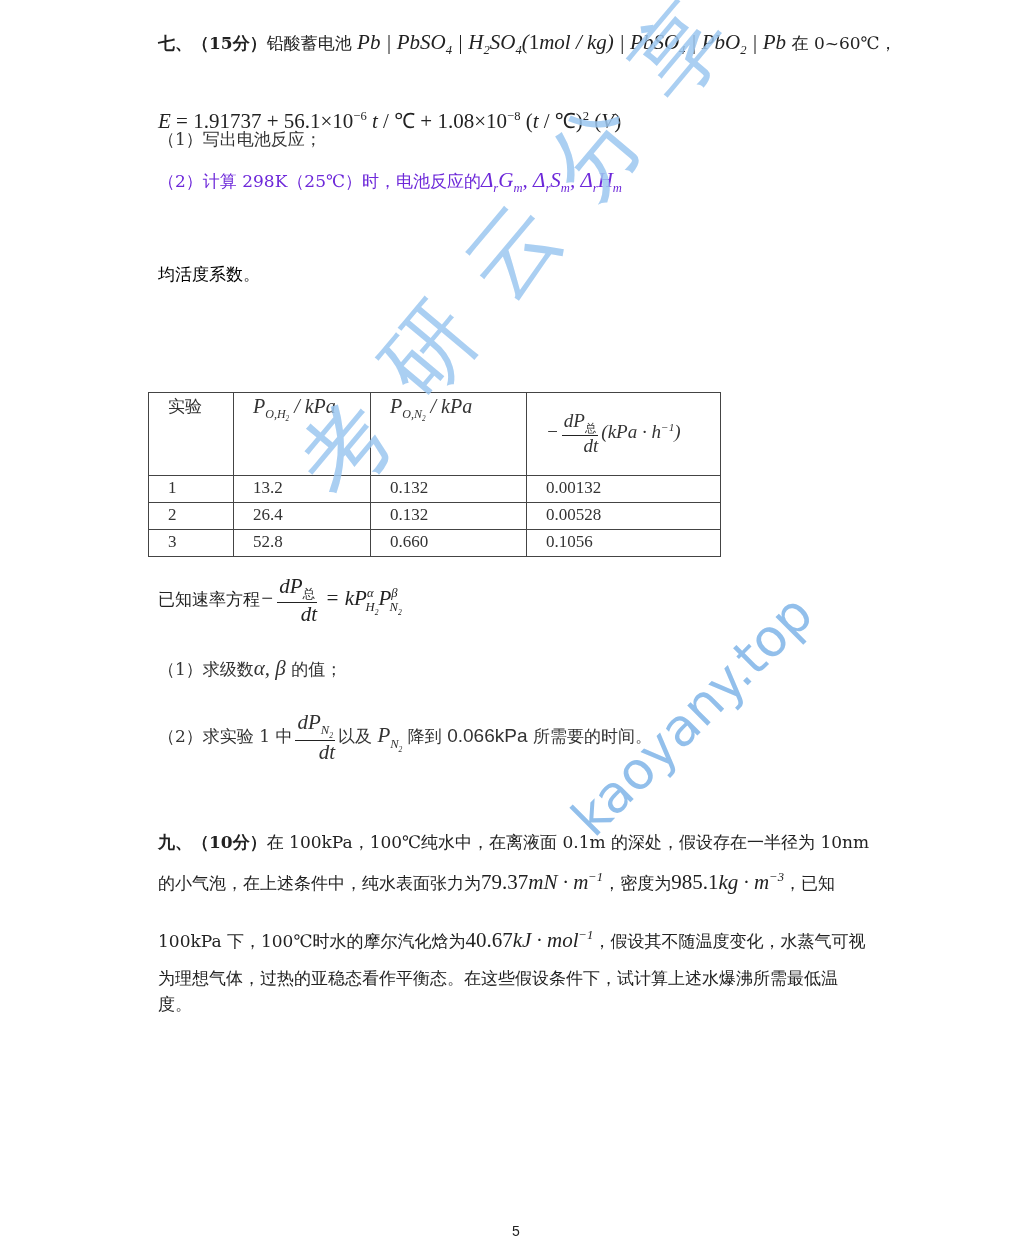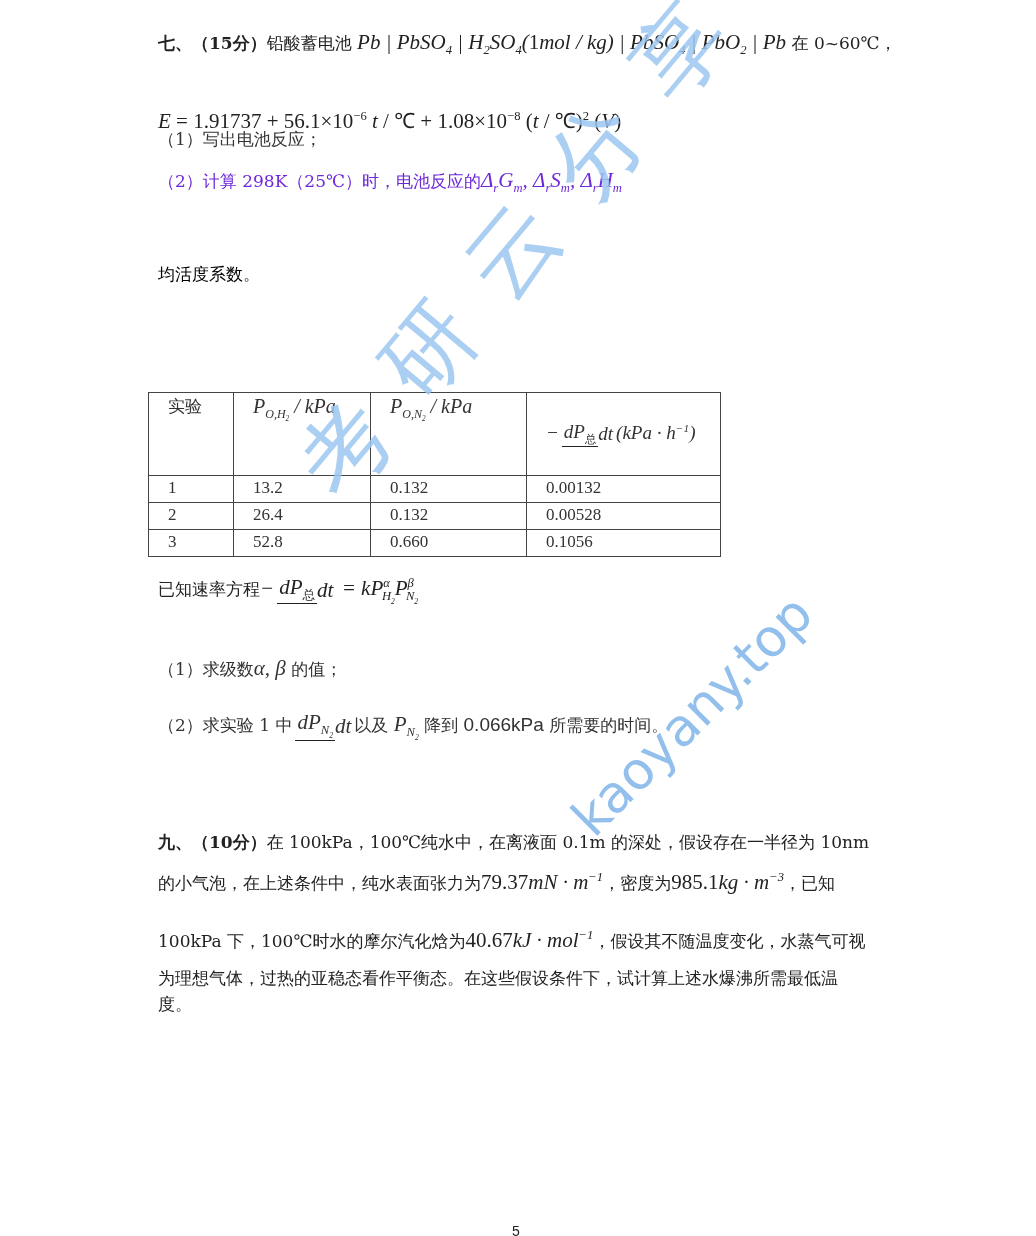--- a/index.html
+++ b/index.html
@@ -6,21 +6,21 @@
   body { width: 1036px; height: 1236px; position: relative; overflow: hidden;
          font-family: "DejaVu Serif", "Liberation Serif", serif; color: #222; }
   .page { position: absolute; left: 0; top: 15px; width: 1036px; height: 868px; }
   .line { position: absolute; left: 158px; font-size: 17px; white-space: nowrap; line-height: 1.3; }
   .bold { font-weight: bold; }
   .math { font-family: "Liberation Serif", "DejaVu Serif", serif; font-style: italic; font-size: 21px; }
   .num { font-family: "Liberation Serif", serif; font-style: normal; font-size: 21px; }
   .sans { font-family: "Liberation Sans", "DejaVu Sans", sans-serif; font-size: 19px; }
   sub { font-size: 0.6em; }
   sup { font-size: 0.6em; }
-  .frac { display: inline-flex; flex-direction: row; align-items: center; vertical-align: middle; margin: 0 3px; }
+  .frac { display: inline-flex; flex-direction: column; align-items: flex-end; vertical-align: middle; margin: 0 3px; }
   .frac .top { border-bottom: 1px solid #222; padding: 0 2px; line-height: 1.1; }
   .frac .bot { line-height: 1.1; }
   table.data { position: absolute; left: 148px; top: 377px; border-collapse: collapse;
                font-family: "Liberation Serif", "DejaVu Serif", serif; font-size: 17px; color: #333; }
   table.data td, table.data th { border: 1.5px solid #444; padding: 2px 19px; text-align: left; vertical-align: top; font-weight: normal; }
   table.data th { height: 78px; }
   table.data td { height: 22px; }
   .wm-cn { position: absolute; left: 270px; top: 430px; font-size: 90px; color: #9cc7f0; opacity: 0.85;
            transform: rotate(-50deg); transform-origin: left top; font-family: "DejaVu Sans", sans-serif; letter-spacing: 40px; white-space: nowrap; }
   .wm-en { position: absolute; left: 560px; top: 790px; font-size: 52px; color: #7fb5e8; opacity: 0.85;

